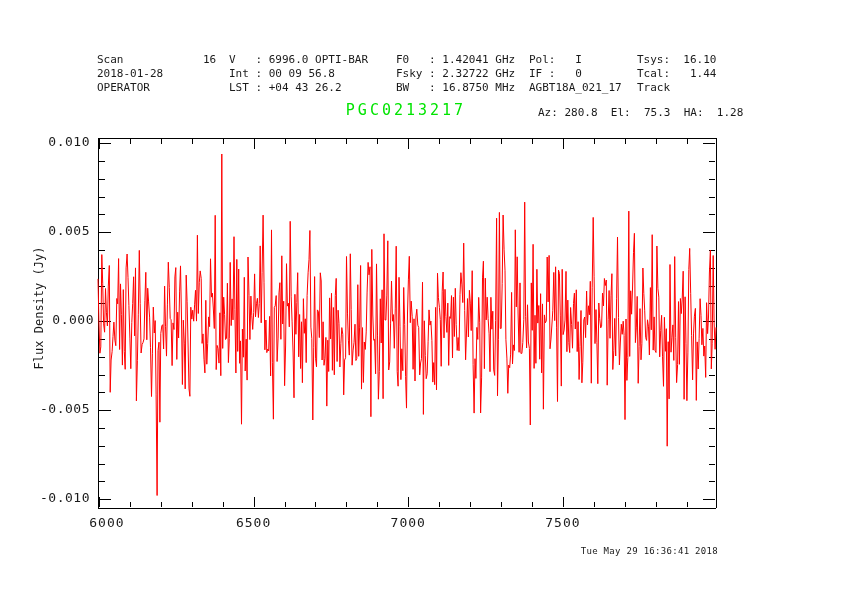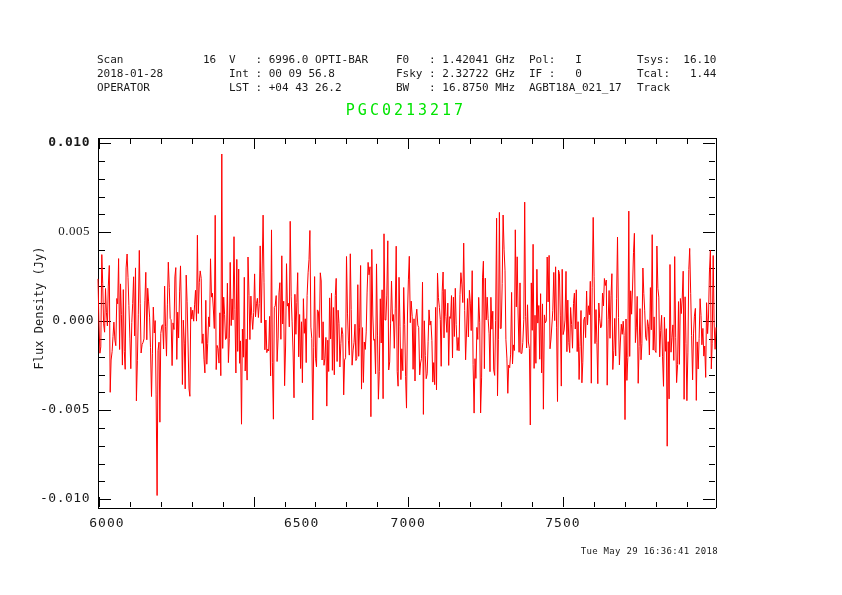--- a/index.html
+++ b/index.html
@@ -39,20 +39,21 @@
 
   <span class="h" style="left:529px;top:53px">Pol:   I</span>
   <span class="h" style="left:529px;top:67px">IF :   0</span>
   <span class="h" style="left:529px;top:81px">AGBT18A_021_17</span>
 
   <span class="h" style="left:637px;top:53px">Tsys:  16.10</span>
   <span class="h" style="left:637px;top:67px">Tcal:   1.44</span>
   <span class="h" style="left:637px;top:81px">Track</span>
 
   <span class="srcname" style="color: rgb(0, 228, 0);">PGC0213217</span>
+  <span class="h" style="left:538px;top:106px">Az: 280.8  El:  75.3  HA:  1.28</span>
 
   <svg class="plot" width="842" height="595">
       <line x1="98" y1="138" x2="716" y2="138" stroke="#000000" stroke-width="1" shape-rendering="crispEdges"></line>
       <line x1="98" y1="508" x2="716" y2="508" stroke="#000000" stroke-width="1" shape-rendering="crispEdges"></line>
       <line x1="98" y1="138" x2="98" y2="508" stroke="#000000" stroke-width="1" shape-rendering="crispEdges"></line>
       <line x1="716" y1="138" x2="716" y2="508" stroke="#000000" stroke-width="1" shape-rendering="crispEdges"></line>
       <line x1="99.5" y1="507" x2="99.5" y2="497" stroke="#000000" stroke-width="1" shape-rendering="crispEdges"></line>
       <line x1="99.5" y1="139" x2="99.5" y2="149" stroke="#000000" stroke-width="1" shape-rendering="crispEdges"></line>
       <line x1="130.5" y1="507" x2="130.5" y2="502" stroke="#000000" stroke-width="1" shape-rendering="crispEdges"></line>
       <line x1="130.5" y1="139" x2="130.5" y2="144" stroke="#000000" stroke-width="1" shape-rendering="crispEdges"></line>
@@ -134,21 +135,21 @@
       <line x1="715" y1="161.5" x2="709" y2="161.5" stroke="#000000" stroke-width="1" shape-rendering="crispEdges"></line>
       <line x1="99" y1="143.5" x2="111" y2="143.5" stroke="#000000" stroke-width="1" shape-rendering="crispEdges"></line>
       <line x1="715" y1="143.5" x2="703" y2="143.5" stroke="#000000" stroke-width="1" shape-rendering="crispEdges"></line>
       <polyline points="98.0,278.9 98.9,320.9 99.9,353.2 100.8,346.9 101.8,254.6 102.7,283.2 103.6,323.8 104.6,332.2 105.5,288.5 106.4,312.2 107.4,325.9 108.3,286.1 109.3,265.5 110.2,392.3 111.1,360.0 112.1,351.7 113.0,336.4 113.9,322.1 114.9,340.2 115.8,345.7 116.8,298.5 117.7,303.8 118.6,258.6 119.6,349.5 120.5,283.9 121.4,314.7 122.4,365.1 123.3,289.6 124.3,351.6 125.2,369.3 126.1,267.9 127.1,254.0 128.0,277.7 128.9,305.6 129.9,338.1 130.8,368.7 131.8,322.6 132.7,303.4 133.6,276.8 134.6,335.9 135.5,267.9 136.4,400.9 137.4,360.6 138.3,314.2 139.3,250.4 140.2,303.4 141.1,353.0 142.1,344.5 143.0,342.6 144.0,338.9 144.9,300.4 145.8,272.3 146.8,339.8 147.7,288.2 148.6,301.9 149.6,317.1 150.5,347.7 151.5,396.5 152.4,353.8 153.3,307.1 154.3,333.0 155.2,320.6 156.1,394.1 157.1,495.5 158.0,350.6 159.0,342.2 159.9,422.2 160.8,333.4 161.8,325.9 162.7,324.7 163.6,349.0 164.6,286.1 165.5,326.2 166.5,356.1 167.4,304.9 168.3,262.2 169.3,287.7 170.2,318.4 171.1,319.8 172.1,365.6 173.0,322.9 174.0,329.5 174.9,276.9 175.8,267.6 176.8,359.4 177.7,312.2 178.6,338.0 179.6,291.9 180.5,265.9 181.5,318.0 182.4,384.5 183.3,320.2 184.3,343.1 185.2,388.9 186.2,275.1 187.1,301.7 188.0,342.0 189.0,388.9 189.9,396.3 190.8,307.2 191.8,319.1 192.7,310.2 193.7,321.2 194.6,304.8 195.5,290.3 196.5,321.1 197.4,235.2 198.3,313.5 199.3,282.3 200.2,270.9 201.2,278.4 202.1,343.4 203.0,333.9 204.0,359.3 204.9,372.9 205.8,300.3 206.8,364.2 207.7,343.6 208.7,316.9 209.6,326.6 210.5,258.8 211.5,297.1 212.4,293.2 213.3,308.0 214.3,328.5 215.2,215.3 216.2,369.6 217.1,345.4 218.0,348.6 219.0,363.1 219.9,312.8 220.8,375.7 221.8,154.0 222.7,348.4 223.7,297.2 224.6,314.5 225.5,339.5 226.5,338.2 227.4,283.2 228.4,362.6 229.3,338.7 230.2,262.4 231.2,325.6 232.1,298.9 233.0,319.9 234.0,236.7 234.9,309.7 235.9,373.0 236.8,259.4 237.7,351.4 238.7,269.1 239.6,363.3 240.5,340.9 241.5,424.2 242.4,329.1 243.4,357.2 244.3,277.3 245.2,371.0 246.2,339.2 247.1,380.1 248.0,257.0 249.0,295.3 249.9,339.5 250.9,296.1 251.8,315.8 252.7,329.4 253.7,312.5 254.6,273.9 255.5,316.8 256.5,303.7 257.4,298.3 258.4,317.5 259.3,303.6 260.2,245.9 261.2,322.8 262.1,272.3 263.1,215.1 264.0,282.2 264.9,349.8 265.9,320.0 266.8,352.6 267.7,349.1 268.7,350.9 269.6,316.4 270.6,375.9 271.5,229.9 272.4,362.8 273.4,419.2 274.3,307.4 275.2,305.8 276.2,295.6 277.1,361.5 278.1,338.1 279.0,292.9 279.9,282.7 280.9,339.3 281.8,255.8 282.7,324.0 283.7,301.2 284.6,385.7 285.6,346.0 286.5,263.7 287.4,306.1 288.4,303.2 289.3,326.9 290.2,221.3 291.2,296.8 292.1,321.9 293.1,353.0 294.0,397.8 294.9,294.3 295.9,334.3 296.8,302.7 297.7,272.7 298.7,356.8 299.6,314.5 300.6,368.5 301.5,321.8 302.4,382.7 303.4,298.7 304.3,333.3 305.3,318.8 306.2,362.6 307.1,295.4 308.1,272.8 309.0,259.7 309.9,230.5 310.9,327.1 311.8,338.6 312.8,420.0 313.7,347.8 314.6,276.6 315.6,358.8 316.5,366.8 317.4,309.9 318.4,311.4 319.3,337.6 320.3,272.8 321.2,281.0 322.1,360.0 323.1,321.8 324.0,365.3 324.9,358.4 325.9,337.4 326.8,406.1 327.8,340.2 328.7,371.5 329.6,297.9 330.6,338.9 331.5,293.3 332.4,370.3 333.4,307.5 334.3,374.8 335.3,295.5 336.2,278.4 337.1,361.5 338.1,310.2 339.0,323.6 339.9,367.0 340.9,343.3 341.8,327.6 342.8,334.3 343.7,394.9 344.6,360.0 345.6,357.7 346.5,256.5 347.5,313.9 348.4,340.2 349.3,355.1 350.3,253.8 351.2,309.5 352.1,365.2 353.1,350.1 354.0,342.7 355.0,324.2 355.9,360.5 356.8,358.5 357.8,284.7 358.7,356.3 359.6,327.1 360.6,265.5 361.5,389.1 362.5,327.6 363.4,382.5 364.3,342.0 365.3,349.4 366.2,331.9 367.1,292.1 368.1,262.4 369.0,274.8 370.0,266.8 370.9,416.7 371.8,249.4 372.8,315.0 373.7,340.2 374.6,339.3 375.6,373.8 376.5,263.9 377.5,335.1 378.4,399.2 379.3,371.7 380.3,298.8 381.2,343.0 382.1,289.8 383.1,398.7 384.0,233.8 385.0,320.0 385.9,320.0 386.8,295.1 387.8,240.8 388.7,370.0 389.7,361.9 390.6,323.1 391.5,281.1 392.5,321.2 393.4,314.6 394.3,348.3 395.3,308.1 396.2,246.2 397.2,371.5 398.1,386.2 399.0,277.3 400.0,326.2 400.9,379.6 401.8,348.8 402.8,370.7 403.7,287.5 404.7,324.6 405.6,376.7 406.5,408.1 407.5,313.0 408.4,279.9 409.3,256.3 410.3,322.7 411.2,301.1 412.2,316.7 413.1,369.3 414.0,318.8 415.0,381.0 415.9,317.0 416.8,309.2 417.8,325.2 418.7,327.4 419.7,374.9 420.6,363.0 421.5,358.5 422.5,282.2 423.4,414.4 424.3,320.8 425.3,355.4 426.2,378.7 427.2,373.8 428.1,341.8 429.0,309.9 430.0,325.1 430.9,321.1 431.9,340.6 432.8,382.1 433.7,362.6 434.7,384.7 435.6,307.4 436.5,389.9 437.5,273.2 438.4,297.7 439.4,307.4 440.3,319.5 441.2,366.3 442.2,291.2 443.1,272.0 444.0,337.9 445.0,289.3 445.9,316.4 446.9,332.4 447.8,303.1 448.7,365.4 449.7,316.7 450.6,318.4 451.5,295.6 452.5,358.0 453.4,297.2 454.4,336.5 455.3,288.3 456.2,324.6 457.2,350.4 458.1,337.5 459.0,350.8 460.0,294.5 460.9,272.7 461.9,284.9 462.8,302.6 463.7,243.1 464.7,310.5 465.6,359.8 466.5,332.0 467.5,298.6 468.4,337.0 469.4,290.3 470.3,303.1 471.2,330.6 472.2,270.7 473.1,364.7 474.1,413.1 475.0,358.7 475.9,378.4 476.9,327.4 477.8,339.4 478.7,297.4 479.7,322.2 480.6,413.0 481.6,377.9 482.5,277.9 483.4,261.2 484.4,368.7 485.3,278.2 486.2,319.9 487.2,297.2 488.1,318.4 489.1,333.8 490.0,371.7 490.9,297.3 491.9,329.2 492.8,311.2 493.7,369.9 494.7,375.4 495.6,320.6 496.6,218.2 497.5,395.8 498.4,339.7 499.4,212.4 500.3,328.5 501.2,328.4 502.2,283.4 503.1,215.0 504.1,249.8 505.0,270.2 505.9,339.4 506.9,358.1 507.8,393.3 508.7,365.1 509.7,367.7 510.6,354.1 511.6,292.4 512.5,363.9 513.4,344.9 514.4,350.5 515.3,229.8 516.3,306.9 517.2,256.8 518.1,314.0 519.1,352.3 520.0,282.9 520.9,353.4 521.9,353.3 522.8,342.6 523.8,319.4 524.7,202.1 525.6,316.3 526.6,348.0 527.5,304.8 528.4,342.0 529.4,348.4 530.3,425.0 531.3,282.9 532.2,330.3 533.1,244.3 534.1,368.4 535.0,315.3 535.9,363.3 536.9,269.3 537.8,323.1 538.8,305.5 539.7,359.2 540.6,293.7 541.6,372.9 542.5,303.9 543.4,409.2 544.4,314.9 545.3,322.8 546.3,320.9 547.2,257.0 548.1,301.9 549.1,255.4 550.0,348.8 550.9,339.9 551.9,325.0 552.8,310.4 553.8,272.4 554.7,320.6 555.6,266.8 556.6,327.9 557.5,401.5 558.5,270.1 559.4,273.4 560.3,315.1 561.3,386.1 562.2,269.3 563.1,334.6 564.1,330.2 565.0,320.1 566.0,271.4 566.9,351.7 567.8,300.1 568.8,342.6 569.7,352.6 570.6,307.5 571.6,324.4 572.5,348.2 573.5,303.4 574.4,293.1 575.3,329.0 576.3,289.8 577.2,351.6 578.1,321.7 579.1,379.5 580.0,346.5 581.0,310.5 581.9,382.8 582.8,362.2 583.8,319.9 584.7,317.0 585.6,337.6 586.6,291.0 587.5,324.8 588.5,305.8 589.4,314.8 590.3,281.3 591.3,383.2 592.2,287.8 593.2,217.4 594.1,276.8 595.0,343.6 596.0,309.6 596.9,342.6 597.8,383.7 598.8,303.0 599.7,318.4 600.7,327.9 601.6,326.2 602.5,293.1 603.5,305.9 604.4,278.5 605.3,285.5 606.3,280.0 607.2,385.2 608.2,319.7 609.1,290.5 610.0,338.3 611.0,295.8 611.9,273.7 612.8,369.5 613.8,350.7 614.7,318.4 615.7,356.0 616.6,298.2 617.5,237.0 618.5,317.6 619.4,364.9 620.3,343.0 621.3,324.2 622.2,334.3 623.2,321.2 624.1,335.4 625.0,419.6 626.0,319.0 626.9,380.4 627.8,357.7 628.8,211.1 629.7,356.4 630.7,290.8 631.6,314.2 632.5,289.0 633.5,252.7 634.4,233.3 635.4,342.6 636.3,327.9 637.2,296.4 638.2,383.3 639.1,346.6 640.0,308.6 641.0,359.8 641.9,343.7 642.9,268.0 643.8,293.4 644.7,310.2 645.7,337.6 646.6,340.4 647.5,319.8 648.5,326.8 649.4,355.0 650.4,287.6 651.3,329.8 652.2,234.7 653.2,350.1 654.1,316.9 655.0,350.4 656.0,352.5 656.9,246.0 657.9,288.7 658.8,297.1 659.7,356.9 660.7,330.4 661.6,315.3 662.5,356.2 663.5,386.3 664.4,317.3 665.4,351.3 666.3,328.7 667.2,446.2 668.2,341.7 669.1,398.9 670.0,264.5 671.0,352.2 671.9,337.7 672.9,324.9 673.8,360.4 674.7,256.6 675.7,337.3 676.6,382.6 677.6,364.6 678.5,301.6 679.4,364.3 680.4,298.5 681.3,313.6 682.2,299.1 683.2,271.2 684.1,399.3 685.1,296.8 686.0,343.8 686.9,400.7 687.9,352.1 688.8,269.5 689.7,248.4 690.7,293.7 691.6,335.6 692.6,379.9 693.5,333.9 694.4,316.2 695.4,308.4 696.3,400.4 697.2,341.9 698.2,369.0 699.1,338.7 700.1,298.7 701.0,315.4 701.9,344.8 702.9,328.4 703.8,356.1 704.7,346.0 705.7,377.4 706.6,302.7 707.6,333.6 708.5,317.0 709.4,273.0 710.4,250.2 711.3,368.9 712.2,343.3 713.2,255.5 714.1,321.8 715.1,349.3 716.0,327.4" fill="none" stroke="#ff0000" stroke-width="1" stroke-linejoin="round"></polyline>
     </svg>
 
   <div class="ytitle">Flux Density (Jy)</div>
 
   <div class="ts">Tue May 29 16:36:41 2018</div>
 <span class="xt" style="left: 98.9279px; top: 516px; margin-left: 8px;">6000</span>
-    <span class="xt" style="left: 253.583px; top: 516px; margin-left: 48px;">6500</span>
+    <span class="xt" style="left: 253.583px; top: 516px;">6500</span>
     <span class="xt" style="left: 408.237px; top: 516px;">7000</span>
     <span class="xt" style="left: 562.892px; top: 516px;">7500</span>
-    <span class="yt" style="left: 16px; top: 135.337px; font-weight: bold;">0.010</span>
-    <span class="yt" style="left: 16px; top: 224.279px; font-family: Liberation Serif, serif;">0.005</span>
+    <span class="yt" style="left: 16px; top: 135.337px;">0.010</span>
+    <span class="yt" style="left: 16px; top: 224.279px;">0.005</span>
     <span class="yt" style="left: 20px; top: 313.221px;">0.000</span>
     <span class="yt" style="left: 16px; top: 402.163px;">-0.005</span>
     <span class="yt" style="left: 16px; top: 491.106px;">-0.010</span>
   </div>
 
 </body></html>

